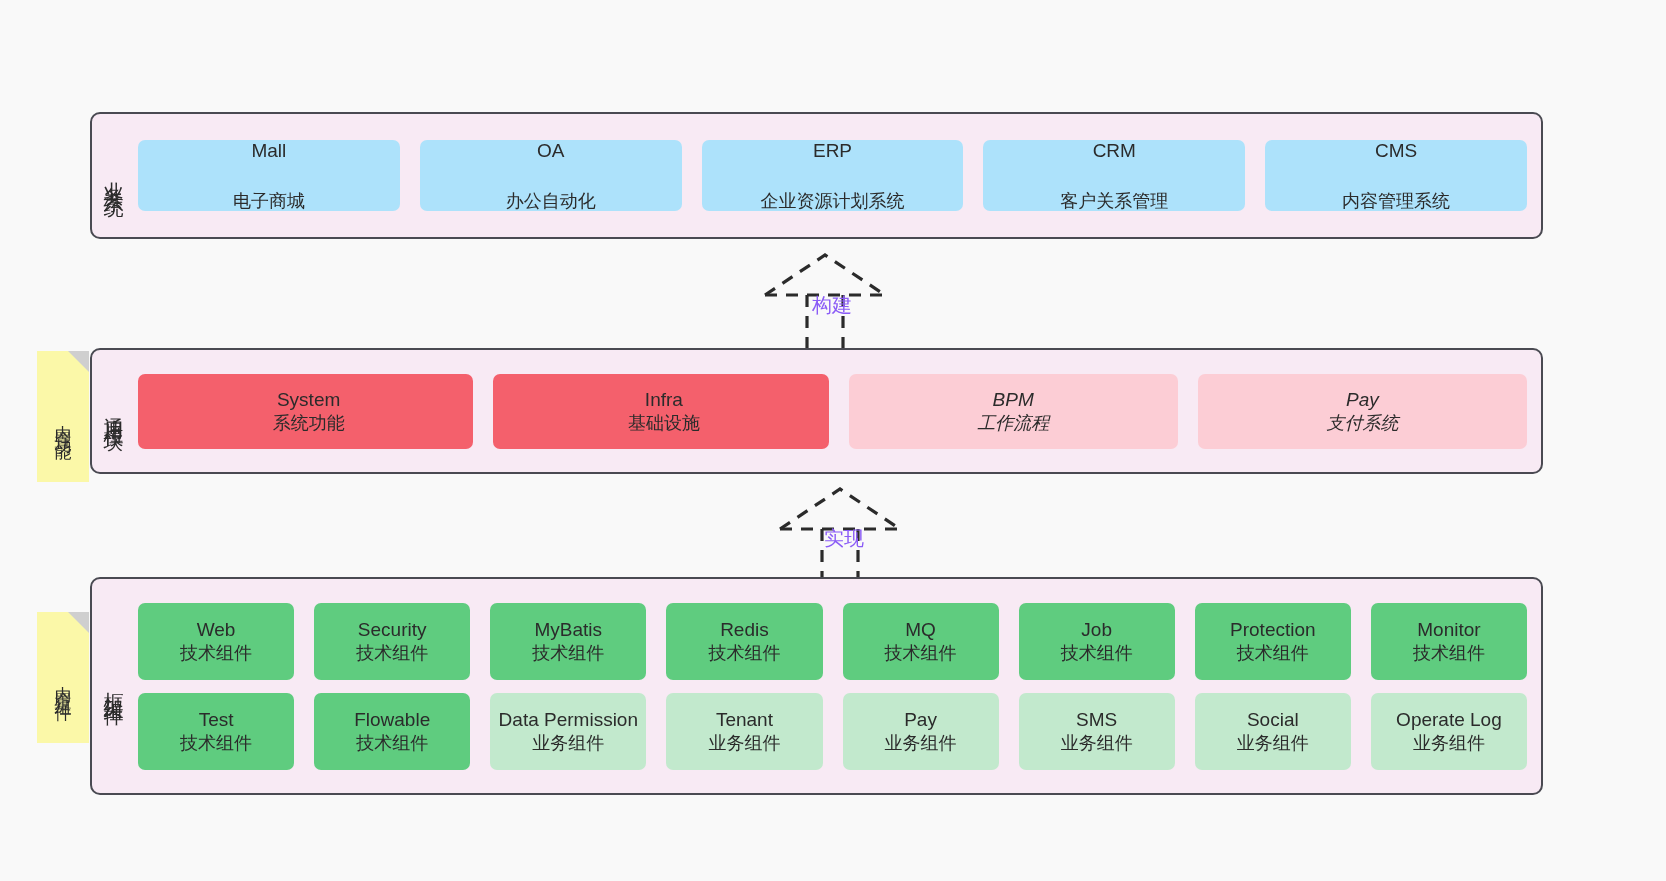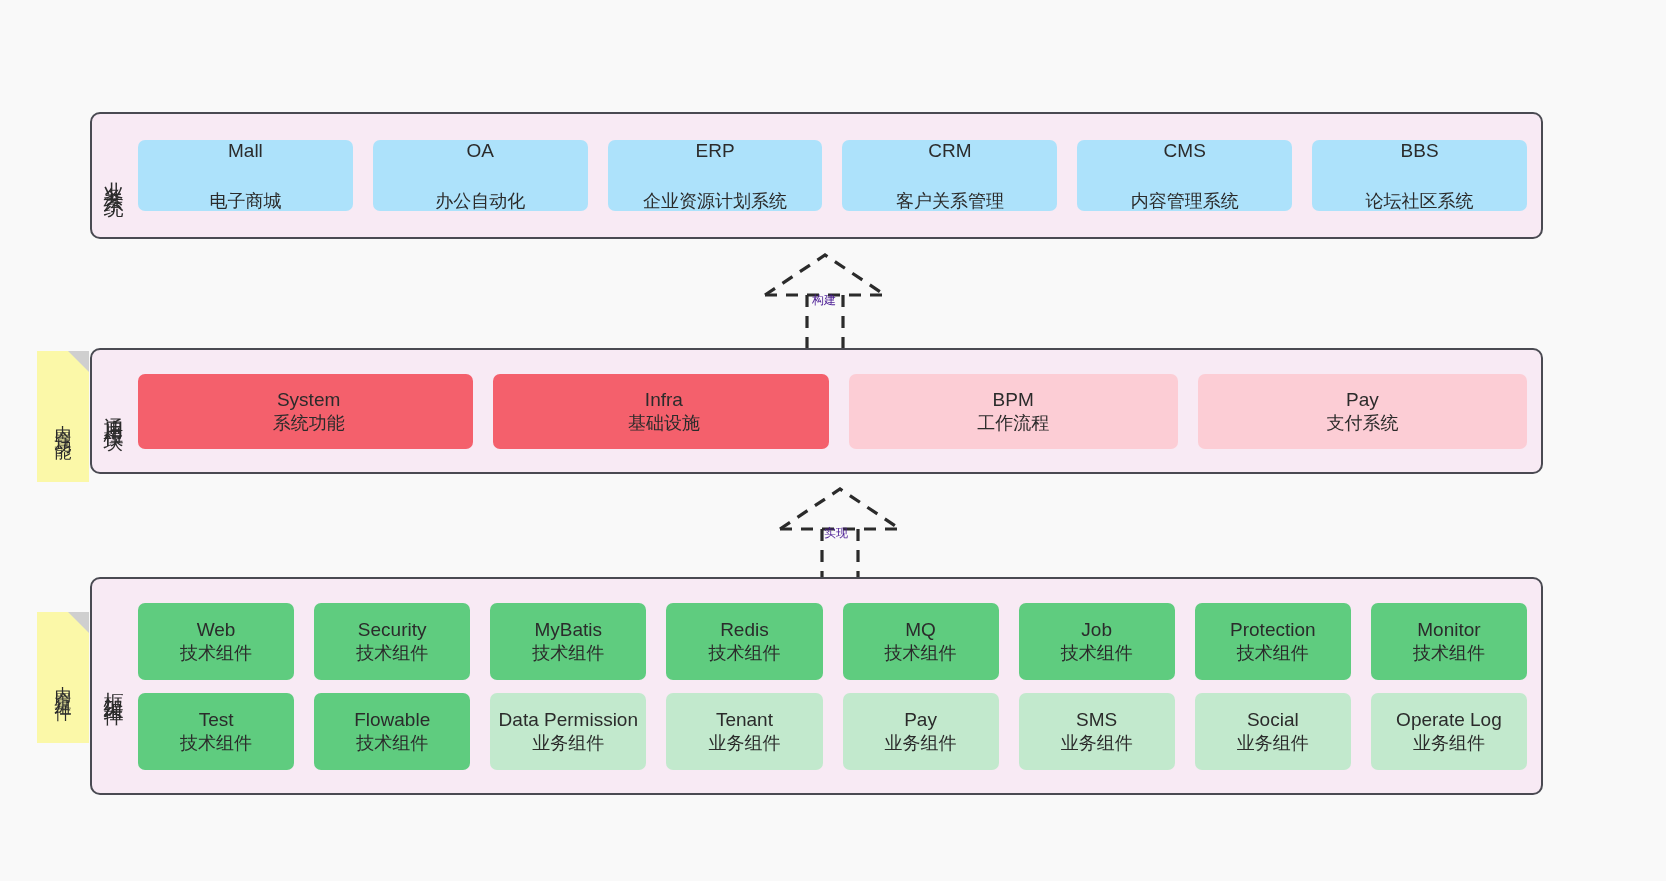--- a/index.html
+++ b/index.html
@@ -74,21 +74,21 @@
     text-align: center;
     line-height: 1.24;
     box-sizing: border-box;
     padding: 4px 6px;
   }
   .card .t1 { font-size: 19px; }
   .card .t2 { font-size: 18px; }
 
   .c-blue        { background: #ade2fb; gap: 28px; }
   .c-red         { background: #f4606c; padding-left: 12px; }
-  .c-pink        { background: #fccdd5; }
+  .c-pink        { background: #fccdd5; font-style: italic; }
   .c-green       { background: #5fcc7f; }
   .c-green-light { background: #c2e9cd; }
 
   
   #layer-business { left: 90px;  top: 112px; width: 1453px; height: 127px; }
   #layer-common   { left: 90px;  top: 348px; width: 1453px; height: 126px; }
   #layer-frame    { left: 90px;  top: 577px; width: 1453px; height: 218px; }
 
   #layer-business .card { height: 71px; }
   #layer-common   .card { height: 75px; }
@@ -126,22 +126,22 @@
   #note-common { left: 37px; top: 351px; width: 52px; height: 131px; }
   #note-frame  { left: 37px; top: 612px; width: 52px; height: 131px; }
 
   
   .arrow {
     position: absolute;
     pointer-events: none;
   }
   .arrow-label {
     position: absolute;
-    font-size: 12px;
-    color: #4c1d95;
+    font-size: 20px;
+    color: #8b5cf6;
     background: transparent;
     white-space: nowrap;
     user-select: none;
   }
   #arrow-build  { left: 745px; top: 250px; width: 180px; height: 100px; }
   #arrow-impl   { left: 760px; top: 484px; width: 180px; height: 100px; }
   #label-build  { left: 812px; top: 292px; }
   #label-impl   { left: 824px; top: 525px; }
 </style>
 </head>
@@ -166,24 +166,20 @@
           <span class="t2">企业资源计划系统</span>
         </div>
         <div class="card c-blue">
           <span class="t1">CRM</span>
           <span class="t2">客户关系管理</span>
         </div>
         <div class="card c-blue">
           <span class="t1">CMS</span>
           <span class="t2">内容管理系统</span>
         </div>
-        <div class="card c-blue">
-          <span class="t1">BBS</span>
-          <span class="t2">论坛社区系统</span>
-        </div>
       </div>
     </div>
   </div>
 
   <svg class="arrow" id="arrow-build" viewBox="0 0 180 100" xmlns="http://www.w3.org/2000/svg">
     <path d="M 20 45 L 80 5 L 140 45" fill="none" stroke="#2b2b2b" stroke-width="3.2" stroke-dasharray="12 9"></path>
     <path d="M 20 45 L 140 45" fill="none" stroke="#2b2b2b" stroke-width="3.2" stroke-dasharray="12 9"></path>
     <path d="M 62 45 L 62 100" fill="none" stroke="#2b2b2b" stroke-width="3.2" stroke-dasharray="12 9"></path>
     <path d="M 98 45 L 98 100" fill="none" stroke="#2b2b2b" stroke-width="3.2" stroke-dasharray="12 9"></path>
   </svg>

